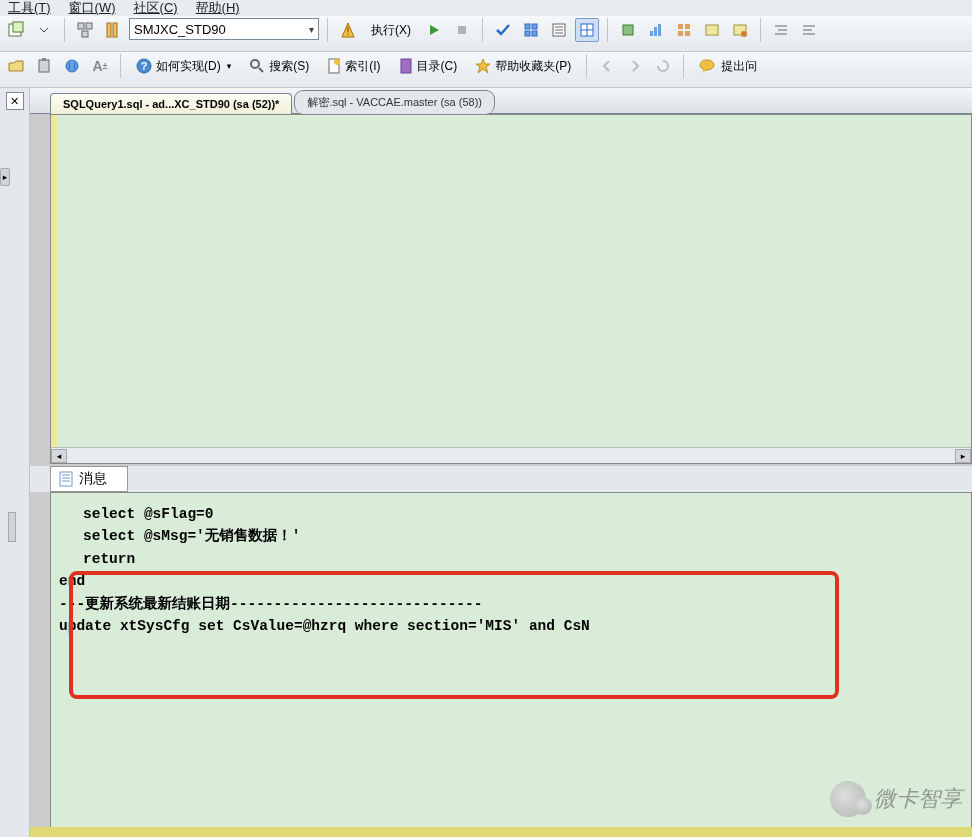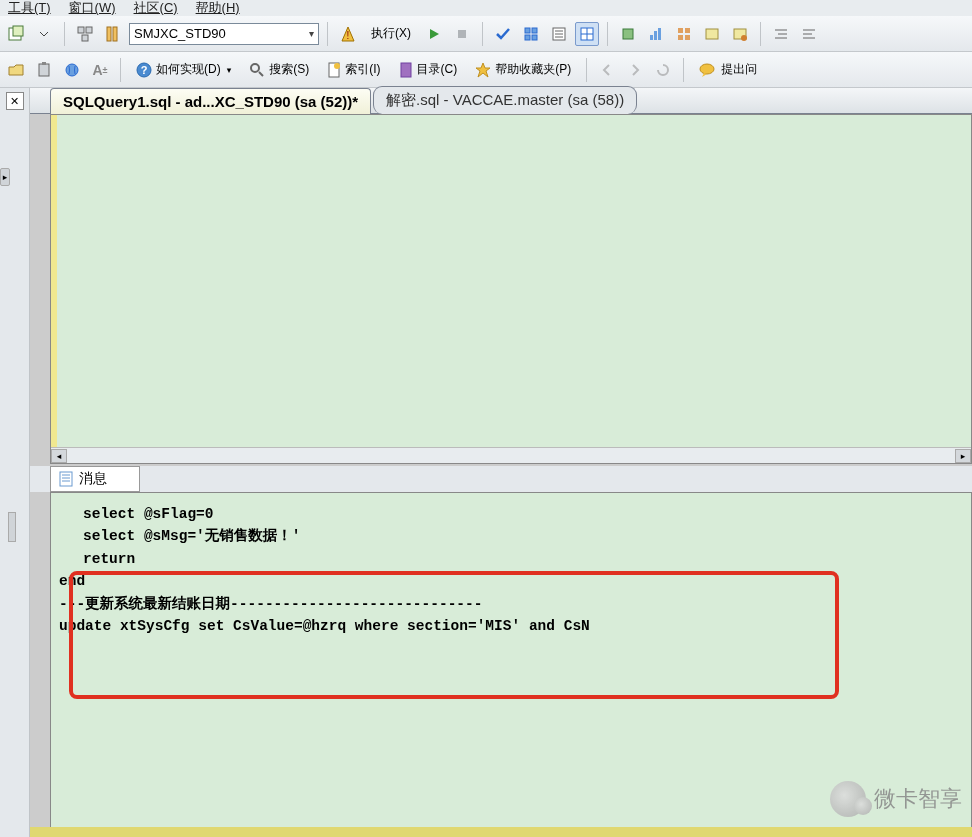--- a/index.html
+++ b/index.html
@@ -1,46 +1,46 @@
 <!DOCTYPE html>
 <html><head>
 <meta charset="utf-8">
 <style>
 * { box-sizing: border-box; margin: 0; padding: 0; }
 body { font-family: "Microsoft YaHei", Arial, sans-serif; font-size: 12px; background: #e8ecef; width: 972px; height: 837px; overflow: hidden; position: relative; }
 .menubar { height: 10px; padding: 8px 8px; display: flex; gap: 18px; align-items: center; font-size: 13px; color: #222; }
 .menubar span { text-decoration: underline; }
-.toolbar-row { height: 36px; display: flex; align-items: center; padding: 2px 4px; gap: 4px; border-bottom: 1px solid #c4c8cc; background: linear-gradient(#f6f8fa,#e4e8ec); }
+.toolbar-row { height: 36px; display: flex; align-items: flex-start; padding: 2px 4px; gap: 4px; border-bottom: 1px solid #c4c8cc; background: linear-gradient(#f6f8fa,#e4e8ec); }
 .sep { width: 1px; height: 24px; background: #c0c4c8; margin: 0 4px; }
 .tbtn { width: 24px; height: 24px; display: inline-flex; align-items: center; justify-content: center; border: 1px solid transparent; border-radius: 2px; cursor: pointer; }
 .db-select { width: 190px; height: 22px; border: 1px solid #7a8a9a; background: #fff; padding: 0 4px; font-size: 13px; display: flex; align-items: center; justify-content: space-between; }
 .db-select::after { content: "▾"; font-size: 10px; color: #444; }
 .lbl-btn { display: inline-flex; align-items: center; gap: 4px; height: 24px; padding: 0 6px; cursor: pointer; border: 1px solid transparent; border-radius: 2px; }
 .main { display: flex; height: 780px; }
 .left-gutter { width: 30px; background: #e4e8ec; border-right: 1px solid #c0c4c8; position: relative; }
 .left-close { width: 18px; height: 18px; border: 1px solid #888; background: #fff; display: flex; align-items: center; justify-content: center; margin: 4px auto; font-size: 11px; cursor: pointer; }
 .left-handle { position: absolute; left: 0; top: 80px; width: 10px; height: 18px; background: #d0d4d8; border: 1px solid #aaa; border-radius: 2px; display: flex; align-items: center; justify-content: center; font-size: 9px; }
 .left-handle2 { position: absolute; left: 8px; top: 424px; width: 8px; height: 30px; background: #d0d4d8; border: 1px solid #aaa; }
 .content { flex: 1; display: flex; flex-direction: column; background: #ccc; }
 .tabs { height: 26px; display: flex; align-items: flex-end; padding-left: 20px; background: linear-gradient(#f4f6f8,#dde2e6); border-bottom: 1px solid #7a8290; }
-.tab { padding: 4px 12px; border: 1px solid #7a8290; border-bottom: none; margin-right: 2px; font-size: 15px; cursor: pointer; border-radius: 4px 4px 0 0; position: relative; top: 1px; }
+.tab { padding: 4px 12px; border: 1px solid #7a8290; border-bottom: none; margin-right: 2px; font-size: 11px; cursor: pointer; border-radius: 4px 4px 0 0; position: relative; top: 1px; }
 .tab.active { background: linear-gradient(#fdfdf4,#f0f0d8); font-weight: bold; color: #000; }
 .tab.inactive { background: #e4e8ec; color: #333; border-radius: 9px; }
 .editor { flex: 0 0 350px; background: #d8ecd8; border: 1px solid #888; margin: 0 0 2px 20px; position: relative; overflow: hidden; }
 .editor-gutter { position: absolute; left: 0; top: 0; bottom: 16px; width: 6px; background: #f0e890; }
 .editor-code { padding: 6px 0 0 18px; font-family: Consolas, "Courier New", monospace; font-size: 15px; color: #0a6a6a; white-space: pre; }
 .hscroll { position: absolute; bottom: 0; left: 0; right: 0; height: 16px; background: #e8ecef; border-top: 1px solid #bbb; display: flex; align-items: center; }
 .hscroll .arrow { width: 16px; height: 14px; background: #d4d8dc; border: 1px solid #aaa; display: flex; align-items: center; justify-content: center; font-size: 9px; }
 .hscroll .track { flex: 1; height: 14px; }
 .msg-tabs { height: 26px; background: #e4e8ec; display: flex; align-items: center; padding-left: 20px; }
-.msg-tab { background: #fff; border: 1px solid #999; padding: 3px 32px 3px 8px; font-size: 14px; display: flex; align-items: center; gap: 6px; cursor: pointer; }
+.msg-tab { background: #fff; border: 1px solid #999; padding: 3px 20px 3px 8px; font-size: 14px; display: flex; align-items: center; gap: 6px; cursor: pointer; }
 .msg-pane { flex: 1; background: #d8ecd8; border: 1px solid #888; margin-left: 20px; position: relative; overflow: hidden; }
 .msg-code { padding: 10px 0 0 32px; font-family: Consolas, "Courier New", monospace; font-size: 14.5px; color: #000; white-space: pre; line-height: 1.55; font-weight: bold; }
 .redbox { position: absolute; border: 4px solid #e03020; border-radius: 8px; pointer-events: none; }
-.watermark { position: absolute; right: 10px; bottom: 20px; display: flex; align-items: center; gap: 8px; color: #888; font-size: 22px; opacity: .85; }
+.watermark { position: absolute; right: 10px; bottom: 20px; display: flex; align-items: center; gap: 8px; color: #888; font-size: 22px; font-style: italic; opacity: .85; }
 .wm-icon { width: 36px; height: 36px; border-radius: 50%; background: radial-gradient(circle at 40% 40%, #ddd, #aaa); position: relative; }
 .wm-icon::after { content: ""; position: absolute; right: -6px; bottom: 2px; width: 18px; height: 18px; border-radius: 50%; background: radial-gradient(circle at 40% 40%, #ddd, #aaa); }
 svg { display: block; }
 .statusbar { position: absolute; bottom: 0; left: 30px; right: 0; height: 10px; background: #e0d870; }
 </style>
 </head>
 <body>
 
 <div class="menubar">
   <span>工具(T)</span>

